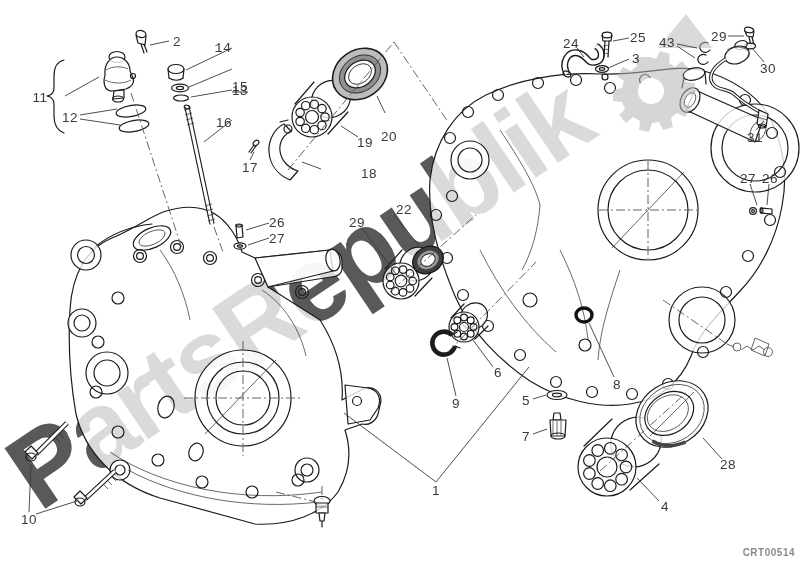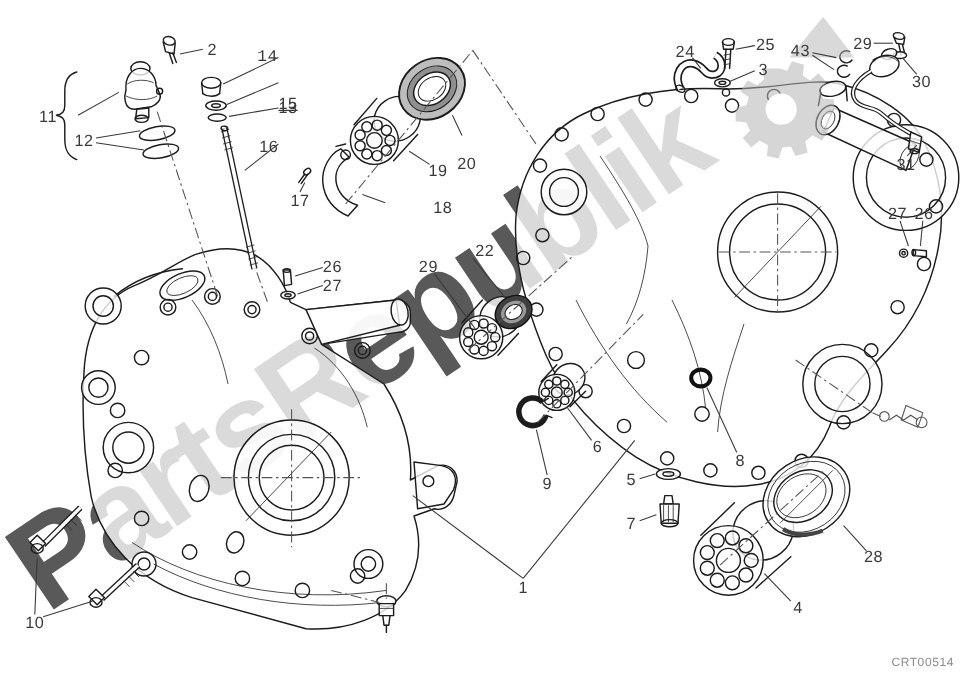--- a/index.html
+++ b/index.html
@@ -5,21 +5,21 @@
   html,body{margin:0;padding:0;background:#fff;}
   #stage{position:relative;width:800px;height:564px;background:#fff;overflow:hidden;
          font-family:"Liberation Sans","DejaVu Sans",sans-serif;}
   #stage svg{position:absolute;left:0;top:0;}
   .wm-text{position:absolute;left:58px;top:400px;height:140px;line-height:140px;
            font-size:106px;font-weight:bold;letter-spacing:-3px;white-space:nowrap;
            color:rgba(66,66,66,0.88);transform-origin:0 100%;transform:rotate(-34deg);
            user-select:none;}
   .callout{position:absolute;transform:translate(-50%,-50%);font-size:13.5px;color:#3a3a3a;
            letter-spacing:0.5px;}
-  .code{position:absolute;right:5px;bottom:6px;font-size:10px;font-weight:normal;color:#8a8a8a;
+  .code{position:absolute;right:5px;bottom:6px;font-size:10px;font-weight:bold;color:#8a8a8a;
         letter-spacing:0.5px;}
   .st{stroke:#1c1c1c;fill:none;stroke-width:1.2;stroke-linecap:round;stroke-linejoin:round;}
   .fw{stroke:#1c1c1c;fill:#ffffff;fill-opacity:0.78;stroke-width:1.2;stroke-linejoin:round;}
   .thin{stroke:#2a2a2a;stroke-width:0.7;fill:none;}
 </style>
 </head>
 <body>
 
 <div id="stage">
 

